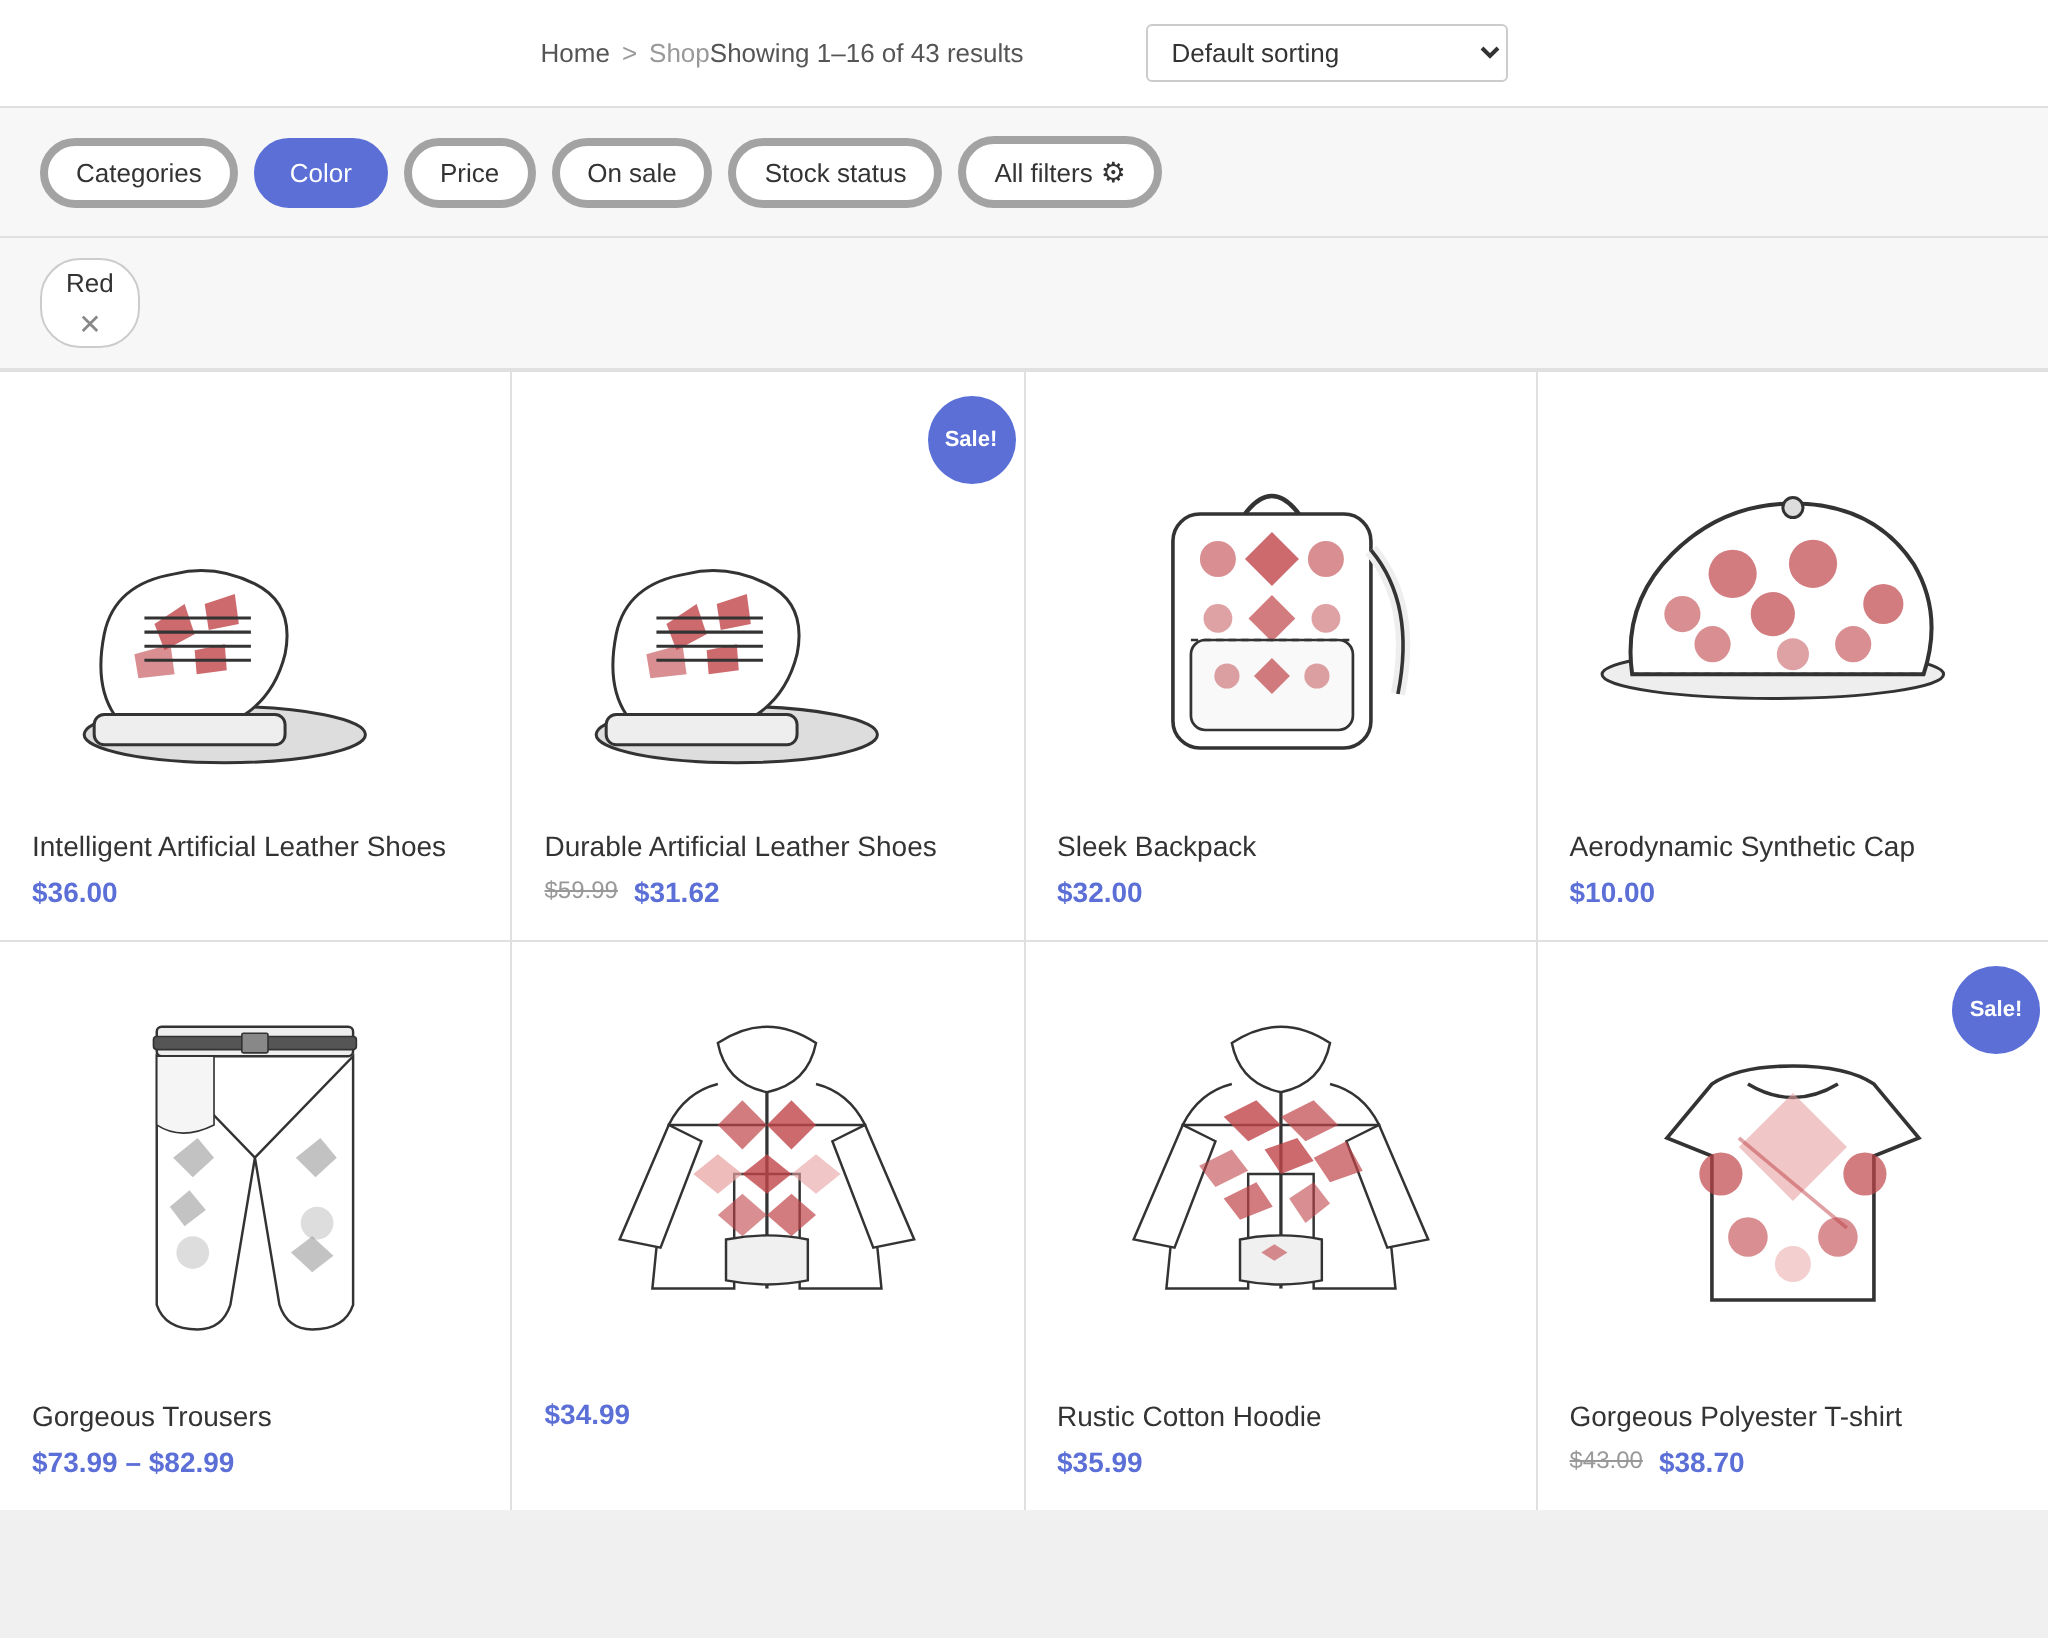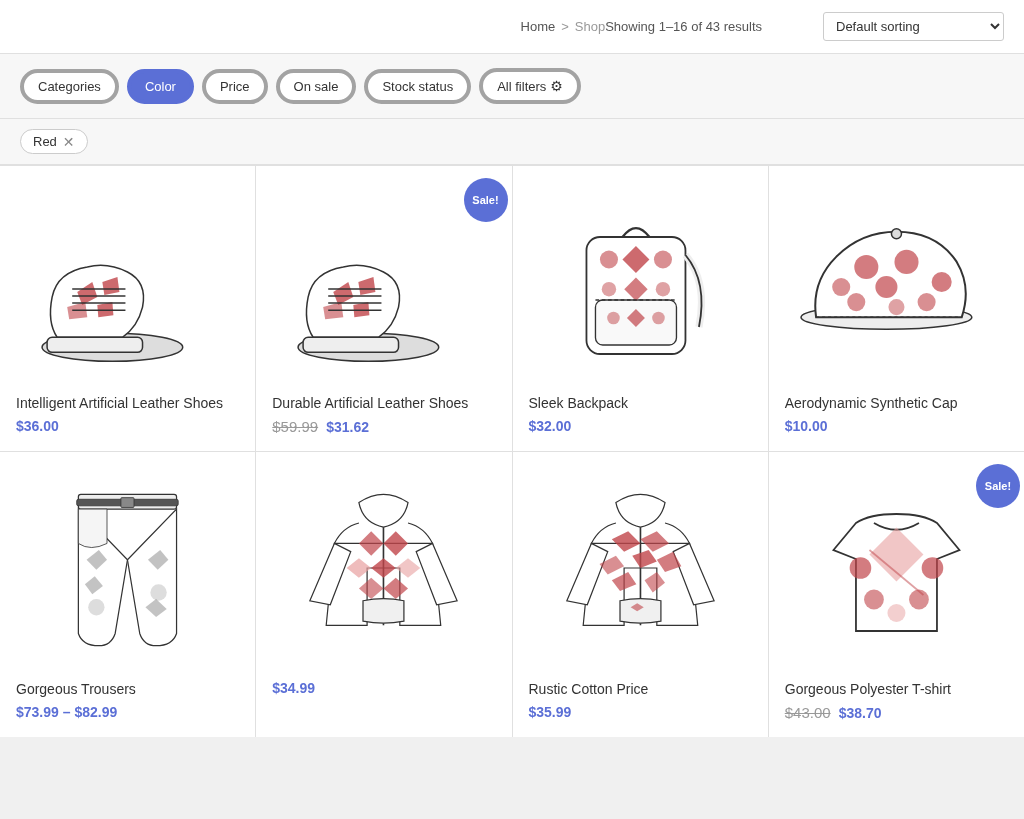--- a/index.html
+++ b/index.html
@@ -4,21 +4,21 @@
   <style>
     * { box-sizing: border-box; margin: 0; padding: 0; }
     body { font-family: Arial, sans-serif; background: #f0f0f0; color: #333; font-size: 14px; }
 
     .page-wrapper { background: #fff; max-width: 1024px; margin: 0 auto; padding: 0; }
 
     
     .top-bar {
       display: flex;
       align-items: center;
-      justify-content: flex-end;
+      justify-content: center;
       padding: 12px 20px;
       background: #fff;
       border-bottom: 1px solid #e0e0e0;
     }
     .breadcrumb { display: flex; align-items: center; gap: 6px; font-size: 13px; color: #555; }
     .breadcrumb a { color: #555; text-decoration: none; }
     .breadcrumb span { color: #999; }
 
     .top-right { display: flex; align-items: center; gap: 24px; }
     .results-text { font-size: 13px; color: #555; }
@@ -75,20 +75,21 @@
     }
     .active-tag {
       display: flex;
       align-items: center;
       gap: 6px;
       border: 1px solid #ccc;
       border-radius: 20px;
       padding: 4px 12px;
       font-size: 13px;
       background: #fff;
+      flex-direction: column;
     }
     .active-tag .remove { cursor: pointer; color: #888; font-size: 14px; line-height: 1; }
 
     
     .product-grid {
       display: grid;
       grid-template-columns: repeat(4, 1fr);
       gap: 0;
       background: #e0e0e0;
       padding: 0;
@@ -128,26 +129,26 @@
     }
     .product-image svg { width: 90%; height: 90%; }
     .product-name {
       font-size: 14px;
       color: #333;
       margin-bottom: 6px;
       line-height: 1.3;
     }
     .product-price {
       display: flex;
-      align-items: flex-end;
+      align-items: flex-start;
       gap: 8px;
       font-size: 14px;
     }
     .price-current { color: #5b6fd6; font-weight: bold; }
-    .price-original { color: #999; text-decoration: line-through; font-size: 15px; }
+    .price-original { color: #999; text-decoration: line-through; font-size: 12px; }
     .price-range { color: #5b6fd6; font-weight: bold; }
   </style>
 </head>
 <body>
 
 <div class="page-wrapper">
 
   <div class="top-bar">
     <nav class="breadcrumb">
       <a href="#">Home</a>
@@ -385,21 +386,21 @@
           <polygon points="50,105 70,95 80,108 60,118" fill="#c0454a" opacity="0.6"></polygon>
           <polygon points="90,95 110,88 120,102 100,110" fill="#c0454a" opacity="0.8"></polygon>
           <polygon points="120,100 140,90 150,108 130,115" fill="#c0454a" opacity="0.7"></polygon>
           <polygon points="65,125 85,115 95,130 75,138" fill="#c0454a" opacity="0.7"></polygon>
           <polygon points="105,125 120,115 130,128 115,140" fill="#c0454a" opacity="0.6"></polygon>
 
           <path d="M75,150 Q100,145 125,150 L125,175 Q100,180 75,175 Z" fill="#f0f0f0" stroke="#333" stroke-width="1.5"></path>
           <polygon points="88,158 96,153 104,158 96,163" fill="#c0454a" opacity="0.6"></polygon>
         </svg>
       </div>
-      <div class="product-name">Rustic Cotton Price</div>
+      <div class="product-name">Rustic Cotton Hoodie</div>
       <div class="product-price">
         <span class="price-current">$35.99</span>
       </div>
     </div>
 
     <div class="product-card">
       <div class="sale-badge">Sale!</div>
       <div class="product-image">
         <svg viewBox="0 0 200 200" xmlns="http://www.w3.org/2000/svg">
 

